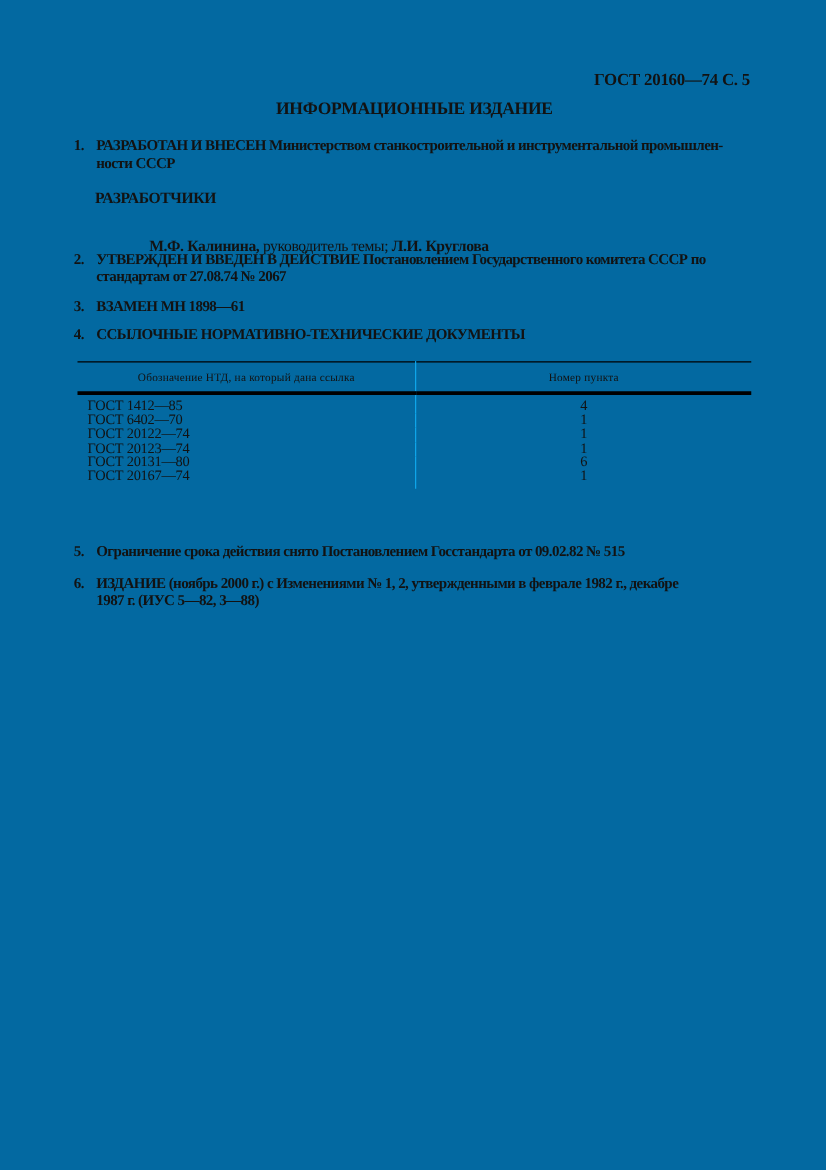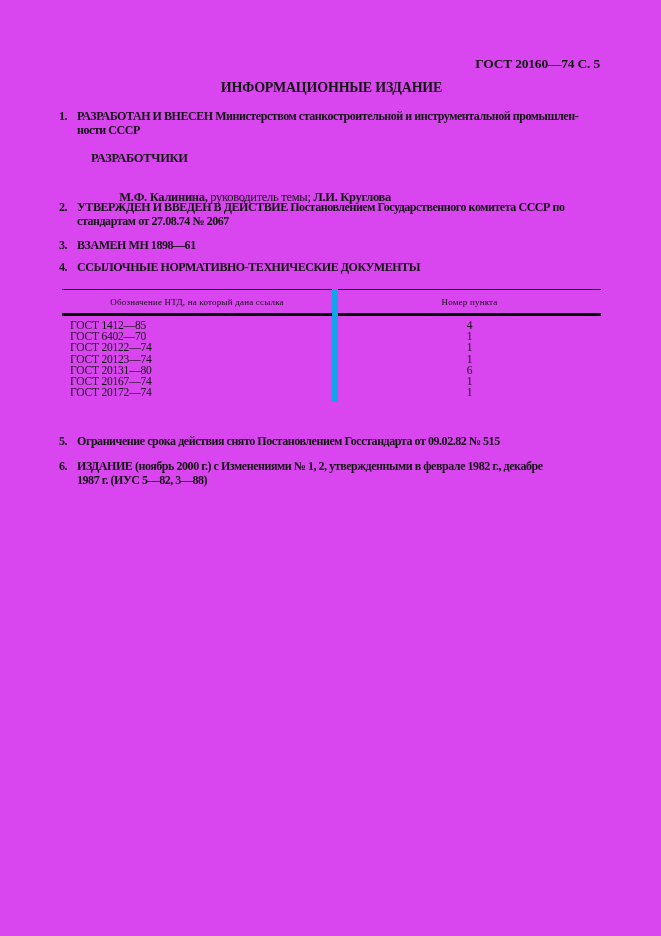--- a/index.html
+++ b/index.html
@@ -10,21 +10,21 @@
   body {
     width: 661px;
     height: 936px;
     font-family: "Liberation Serif", "DejaVu Serif", serif;
     color: #121212;
   }
   .page {
     position: relative;
     width: 661px;
     height: 936px;
-    background: #d946ef;
+    background: #0369a1;
     overflow: hidden;
   }
   .abs { position: absolute; }
 
   .page-header {
     top: 56px;
     right: 61px;
     font-size: 13.5px;
     font-weight: bold;
     letter-spacing: -0.2px;
@@ -47,21 +47,21 @@
     font-size: 12px;
     font-weight: bold;
     letter-spacing: -0.45px;
     line-height: 14px;
   }
   .item .num { width: 18px; flex: none; }
   .item .txt { flex: 1; }
   .line { white-space: pre; }
 
   .subheading {
-    left: 91px;
+    left: 76px;
     top: 151px;
     font-size: 12.5px;
     font-weight: bold;
     letter-spacing: -0.3px;
     font-family: Liberation Serif, serif;
   }
   .dev-line {
     left: 108px;
     top: 175px;
     font-size: 12.5px;
@@ -85,21 +85,21 @@
     font-size: 9px;
     letter-spacing: 0.2px;
     height: 23px;
     vertical-align: middle;
     text-align: center;
     border-bottom: 3px solid #000;
     padding: 0;
   }
   .ref-table th:first-child { width: 270px; }
   .ref-table th:first-child,
-  .ref-table td:first-child { border-right: 6px solid #0ea5e9; }
+  .ref-table td:first-child { border-right: 1px solid #0ea5e9; }
   .ref-table tbody td {
     font-size: 11.5px;
     line-height: 11.2px;
     letter-spacing: -0.2px;
     padding: 0;
     white-space: pre;
     margin-top: 39px;
   }
   .ref-table tbody td:first-child { padding-left: 8px; }
   .ref-table tbody td:last-child { text-align: center; }
@@ -176,24 +176,20 @@
           <td>1</td>
         </tr>
         <tr>
           <td>ГОСТ 20131—80</td>
           <td>6</td>
         </tr>
         <tr>
           <td>ГОСТ 20167—74</td>
           <td>1</td>
         </tr>
-        <tr>
-          <td>ГОСТ 20172—74</td>
-          <td>1</td>
-        </tr>
       </tbody>
   </table>
 
   <div class="abs item" style="top:434px">
     <span class="num">5.</span>
     <span class="txt">
       <span class="line" style="display:block">Ограничение срока действия снято Постановлением Госстандарта от 09.02.82 № 515</span>
     </span>
   </div>
 

